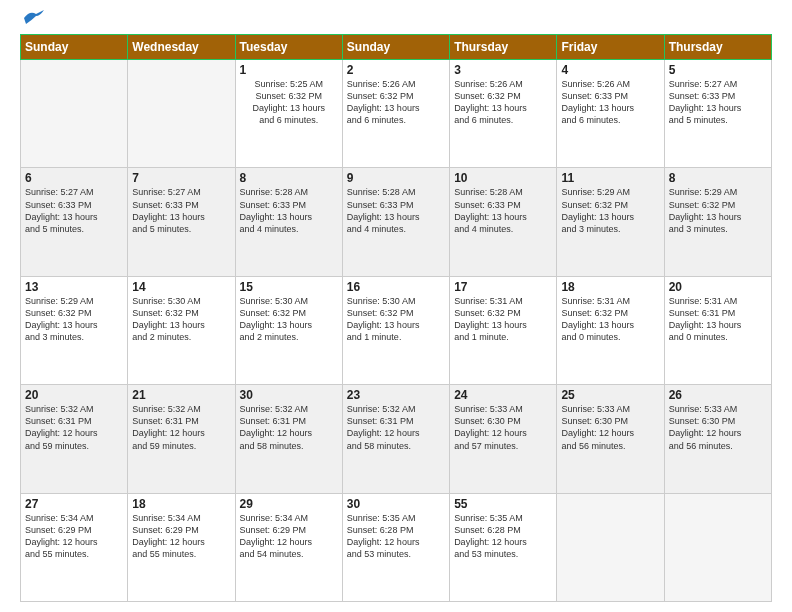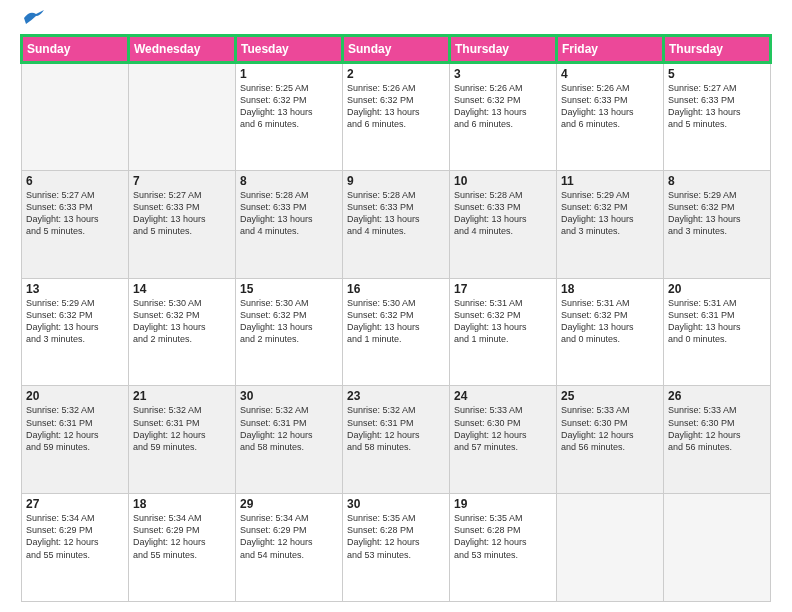--- a/index.html
+++ b/index.html
@@ -51,27 +51,27 @@
       color: #333;
     }
     .calendar {
       flex: 1;
       border: 1px solid #ccc;
       border-collapse: collapse;
       width: 100%;
       table-layout: fixed;
     }
     .calendar th {
-      background: #ec4899;
+      background: #a16207;
       color: #fff;
       font-size: 12px;
       font-weight: bold;
       padding: 5px 4px;
       text-align: left;
-      border: 3px solid #22c55e;
+      border: 1px solid #22c55e;
     }
     .calendar td {
       border: 1px solid #ccc;
       vertical-align: top;
       padding: 3px 4px;
       font-size: 9.5px;
       color: #333;
       background: #fff;
       height: 82px;
     }
@@ -126,21 +126,21 @@
           <th>Friday</th>
           <th>Thursday</th>
         </tr>
     </thead>
     <tbody id="calendar-body">
     <tr>
           <td class="empty"></td>
           <td class="empty"></td>
           <td>
             <span class="day-num">1</span>
-            <div class="cell-text" style="white-space: pre-line;">Sunrise: 5:25 AM
+            <div class="cell-text" style="white-space: pre-line; text-align: center;">Sunrise: 5:25 AM
 Sunset: 6:32 PM
 Daylight: 13 hours
 and 6 minutes.</div>
           </td>
           <td>
             <span class="day-num">2</span>
             <div class="cell-text" style="white-space: pre-line;">Sunrise: 5:26 AM
 Sunset: 6:32 PM
 Daylight: 13 hours
 and 6 minutes.</div>
@@ -343,21 +343,21 @@
 and 54 minutes.</div>
           </td>
           <td>
             <span class="day-num">30</span>
             <div class="cell-text" style="white-space: pre-line;">Sunrise: 5:35 AM
 Sunset: 6:28 PM
 Daylight: 12 hours
 and 53 minutes.</div>
           </td>
           <td>
-            <span class="day-num">19</span>
+            <span class="day-num">55</span>
             <div class="cell-text" style="white-space: pre-line;">Sunrise: 5:35 AM
 Sunset: 6:28 PM
 Daylight: 12 hours
 and 53 minutes.</div>
           </td>
           <td class="empty"></td>
           <td class="empty"></td>
         </tr>
       </tbody>
   </table>

